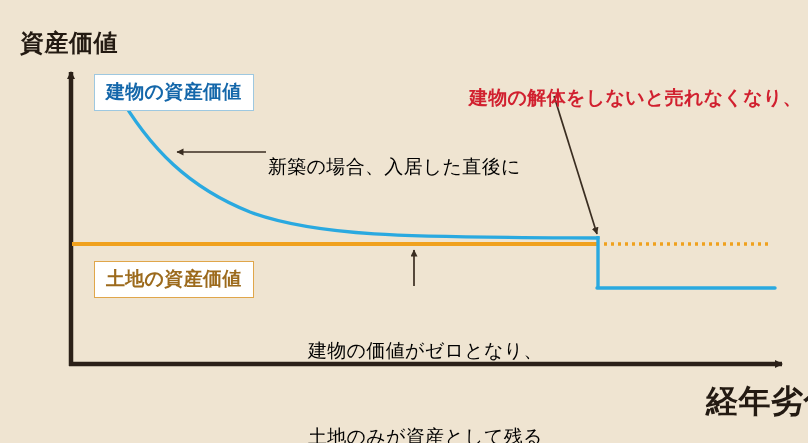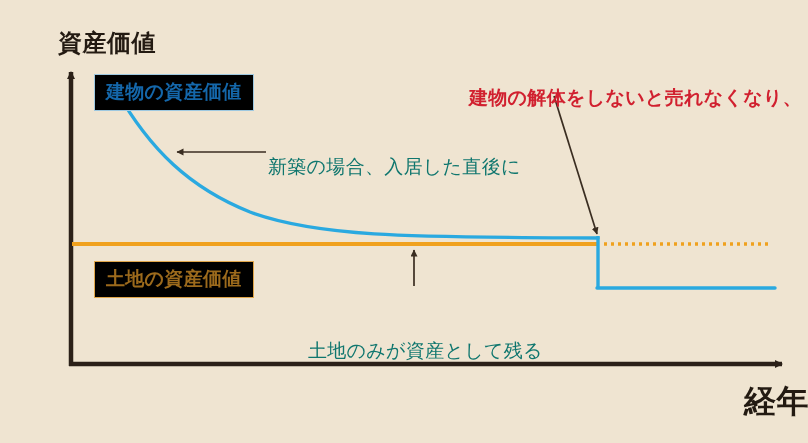--- a/index.html
+++ b/index.html
@@ -24,41 +24,40 @@
     position: absolute;
     left: 0;
     top: 0;
     width: 808px;
     height: 443px;
   }
   .txt {
     position: absolute;
     white-space: pre;
     line-height: 1.45;
-    margin-left: 38px;
   }
   #y-axis-title {
     left: 20px;
     top: 26px;
     font-size: 24px;
     font-weight: bold;
     color: #231a12;
     letter-spacing: 0.5px;
   }
   #x-axis-title {
     left: 706px;
     top: 378px;
     font-size: 32px;
     font-weight: bold;
     color: #231a12;
     letter-spacing: 0.5px;
   }
   .legend-box {
     position: absolute;
-    background: #000000;
+    background: #ffffff;
     border: 1px solid #9ec8e0;
     padding: 4px 11px 5px 11px;
     font-size: 19px;
     font-weight: bold;
     color: #1467aa;
     letter-spacing: 0.3px;
     white-space: pre;
   }
   #building-legend {
     left: 94px;
@@ -67,21 +66,21 @@
   #land-legend {
     left: 94px;
     top: 261px;
     border: 1px solid #e0a64a;
     color: #9c6a1c;
     text-align: center;
   }
   .annot {
     position: absolute;
     font-size: 19px;
-    color: #0f766e;
+    color: #000000;
     letter-spacing: 0.3px;
     line-height: 1.52;
     white-space: pre;
   }
   #annot-newbuild {
     left: 268px;
     top: 95px;
   }
   #annot-zero {
     left: 308px;
@@ -140,20 +139,21 @@
 
   <div class="legend-box" id="building-legend">建物の資産価値</div>
 
   <div class="legend-box" id="land-legend">土地の資産価値</div>
 
   <div class="annot" id="annot-newbuild">
     <div>新築の場合、入居した直後に</div>
   </div>
 
   <div class="annot" id="annot-zero">
+    <div>建物の価値がゼロとなり、</div>
     <div>土地のみが資産として残る</div>
   </div>
 
   <div class="annot" id="annot-demolition">
     <div>建物の解体をしないと売れなくなり、</div>
   </div>
 
 </div>
 
 </body></html>

